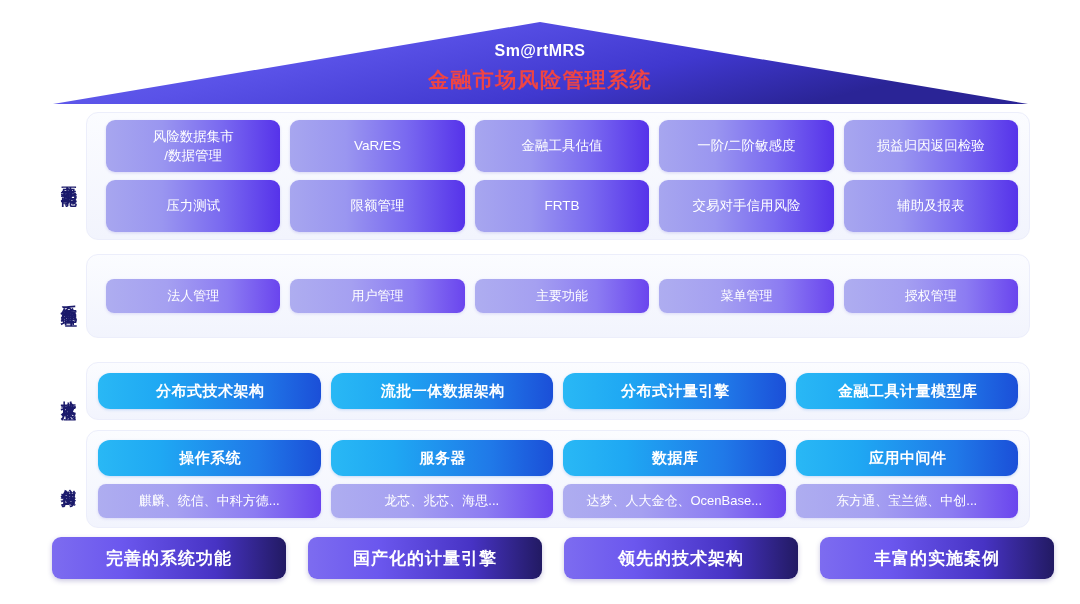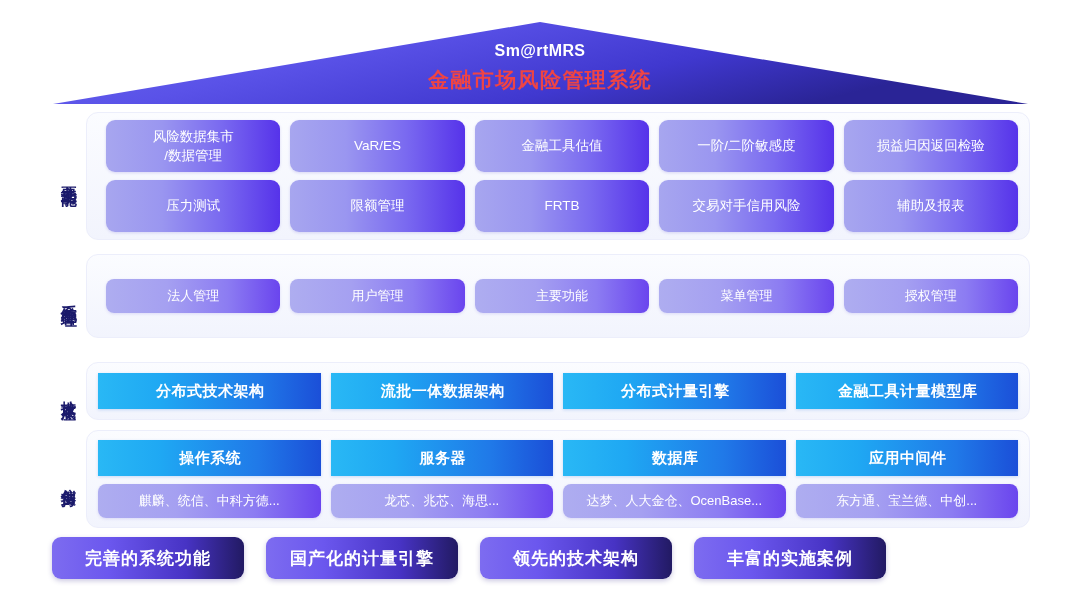--- a/index.html
+++ b/index.html
@@ -119,21 +119,21 @@
     box-shadow: 0 1px 3px rgba(80, 60, 200, 0.18);
   }
   .card-purple.two-line { line-height: 19px; }
 
   .card-blue {
     background: linear-gradient(90deg, #29b8f5 0%, #1fa8f3 28%, #2079e8 72%, #1b4fd8 100%);
     height: 36px;
     font-size: 15px;
     font-weight: bold;
     letter-spacing: 0.5px;
-    border-radius: 0;
+    border-radius: 12px;
     box-shadow: 0 1px 3px rgba(30, 110, 220, 0.22);
     padding-left: 8px;
   }
   .card-soft {
     background: linear-gradient(90deg, #aeadf0 0%, #a5a0f1 35%, #8c7cf2 70%, #6a45ee 100%);
     height: 34px;
     font-size: 13px;
     border-radius: 8px;
     box-shadow: 0 1px 3px rgba(90, 70, 210, 0.16);
   }
@@ -239,20 +239,20 @@
       </div>
       <div class="grid cols4">
         <div class="card card-soft">麒麟、统信、中科方德...</div>
         <div class="card card-soft">龙芯、兆芯、海思...</div>
         <div class="card card-soft">达梦、人大金仓、OcenBase...</div>
         <div class="card card-soft">东方通、宝兰德、中创...</div>
       </div>
     </div>
   </div>
 
-  <div class="footer" style="left:52px; top:537px; width:834px;">
+  <div class="footer" style="left:52px; top:537px; width:1002px;">
     <div class="footer-card">完善的系统功能</div>
     <div class="footer-card">国产化的计量引擎</div>
     <div class="footer-card">领先的技术架构</div>
     <div class="footer-card">丰富的实施案例</div>
   </div>
 
 </div>
 
 </body></html>

